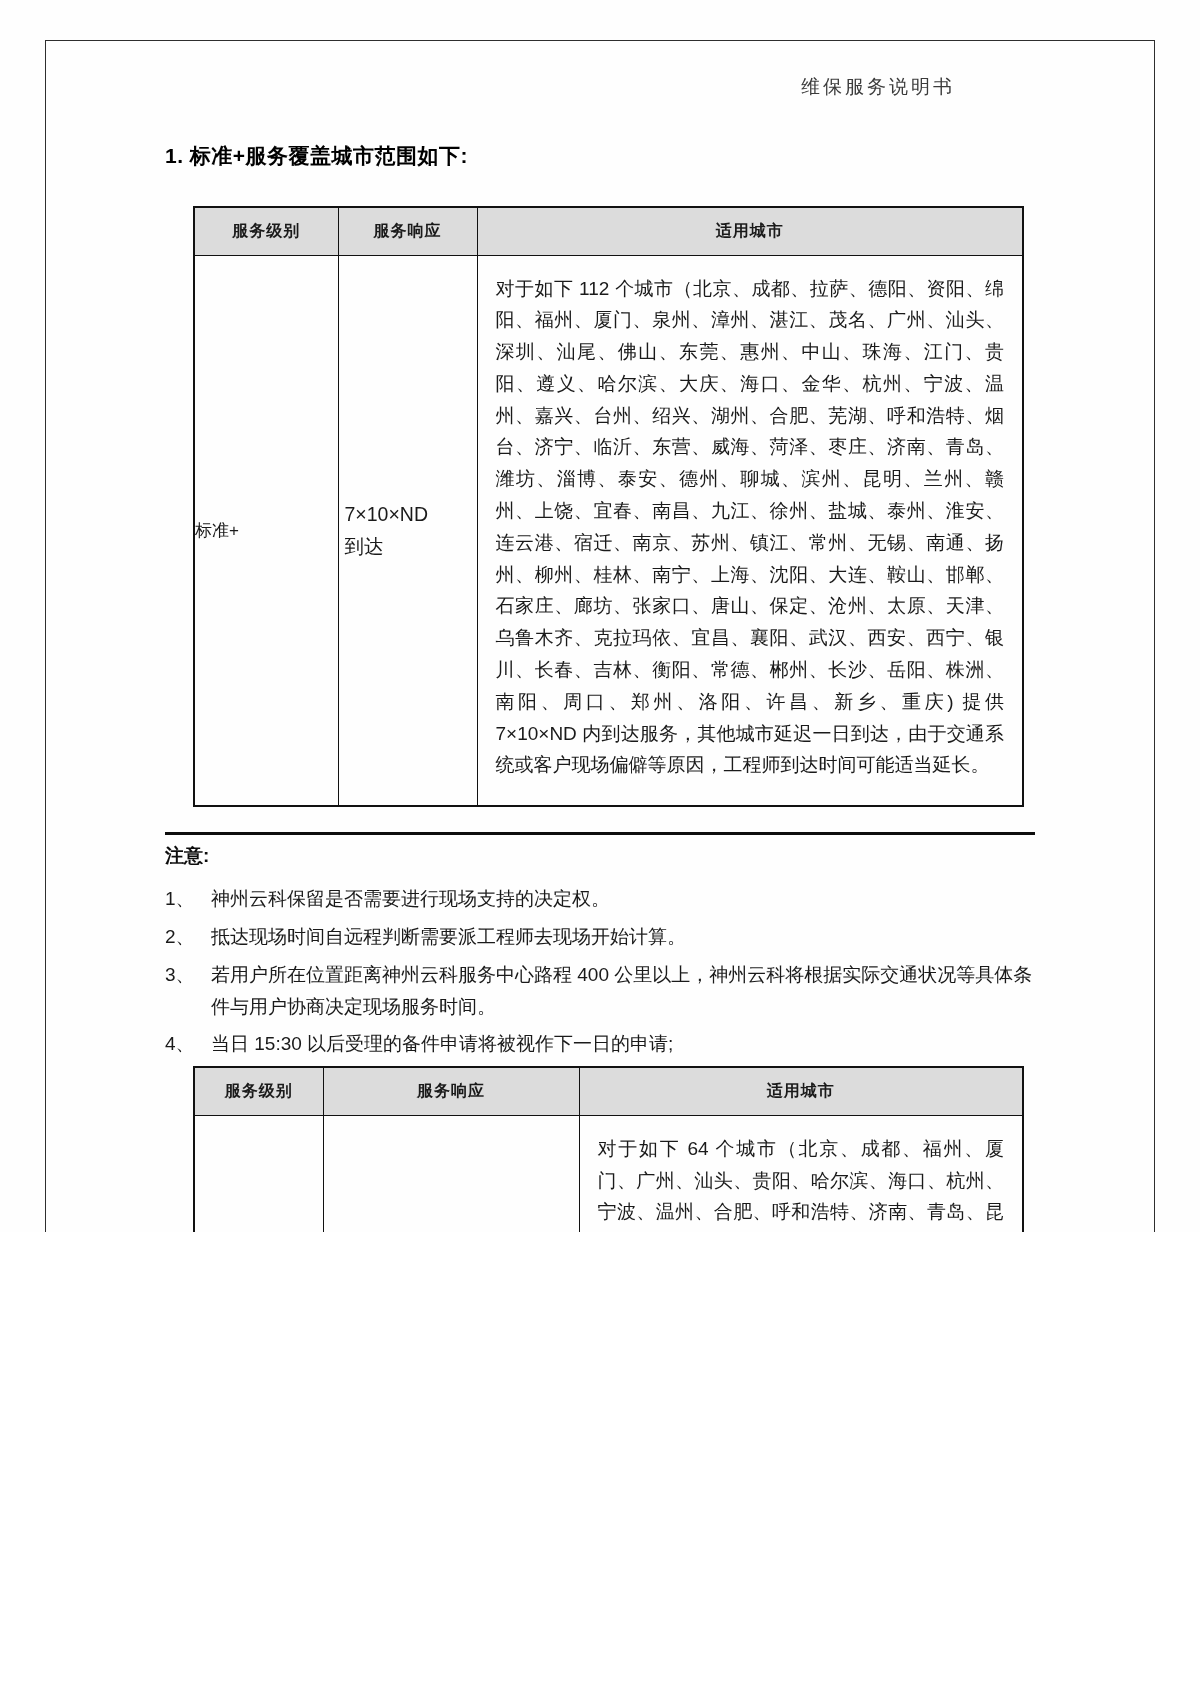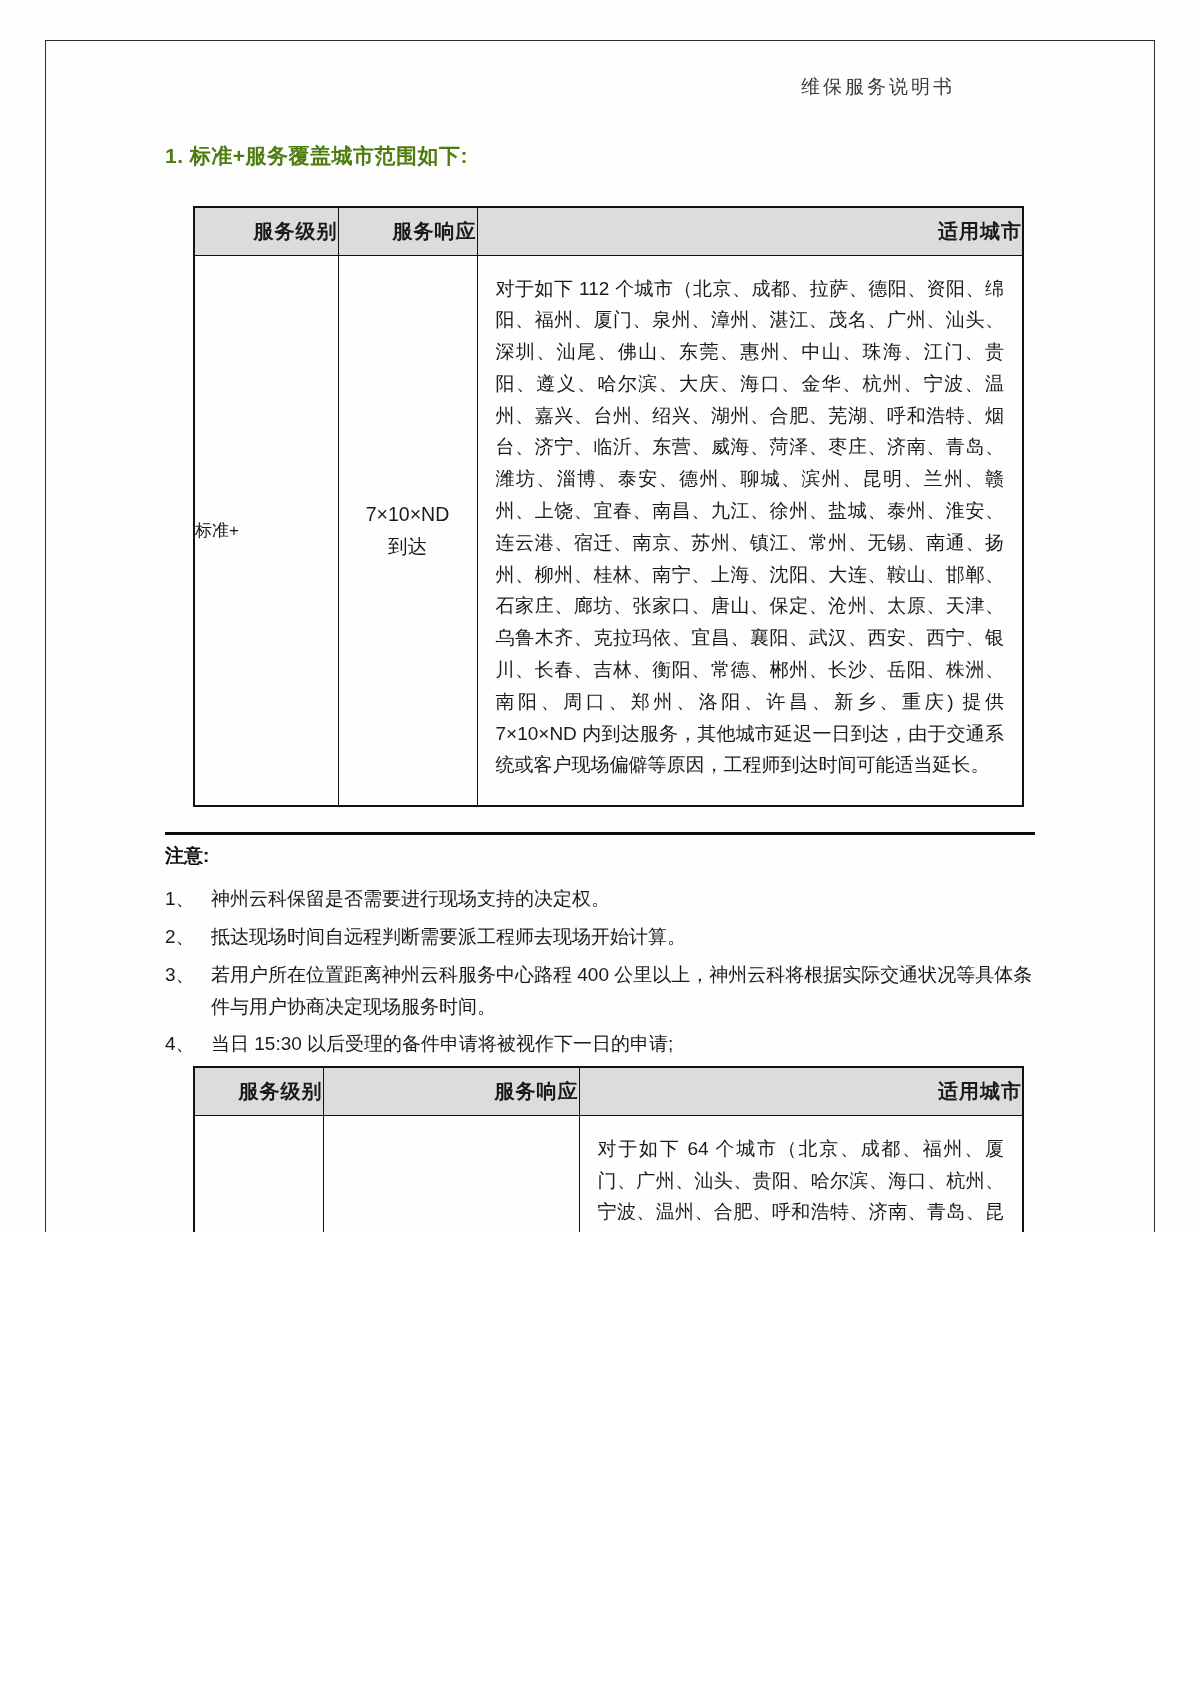--- a/index.html
+++ b/index.html
@@ -19,48 +19,48 @@
   }
   .doc-header {
     position:absolute; top:74px; right:245px;
     font-family:"Liberation Serif", serif;
     font-size:19px; color:#3b3b3b; letter-spacing:3px;
   }
   .content {
     position:absolute; left:165px; top:142px; width:870px;
   }
   .section-heading {
-    font-size:21px; font-weight:bold; color:#4d7c0f;
+    font-size:21px; font-weight:bold; color:#000000;
     letter-spacing:0.5px;
   }
   .section-heading.first { margin-bottom:36px; }
   .section-heading.second { margin-top:46px; margin-bottom:34px; }
 
   table.svc {
     border-collapse:collapse;
     margin-left:28px;
     table-layout:fixed;
     width:829px;
     border:2px solid #111;
   }
   table.svc th, table.svc td {
     border:1.5px solid #111;
   }
   table.svc th {
     background:#dcdcdc;
-    font-size:20px; font-weight:bold;
-    height:48px; text-align:right;
+    font-size:16px; font-weight:bold;
+    height:48px; text-align:center;
     letter-spacing:1px;
   }
   td.level-cell {
     text-align:left; vertical-align:middle;
     font-size:17px;
   }
   td.resp-cell {
-    text-align:center; vertical-align:middle;
+    text-align:left; vertical-align:middle;
     font-size:19.5px; line-height:32px;
     padding:8px 6px;
   }
   td.cities-cell {
     font-size:19px; line-height:31.8px;
     padding:17px 18px 24px 18px;
     text-align:justify;
     vertical-align:top;
   }
   .resp-gap { height:26px; }

